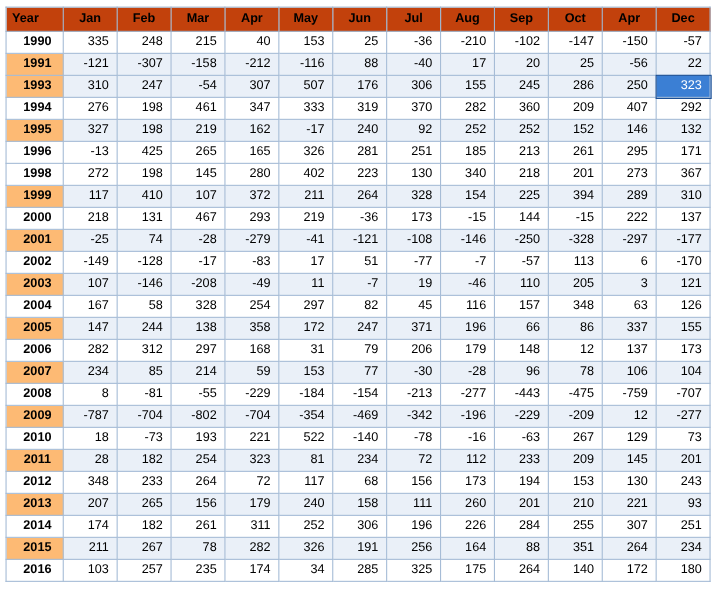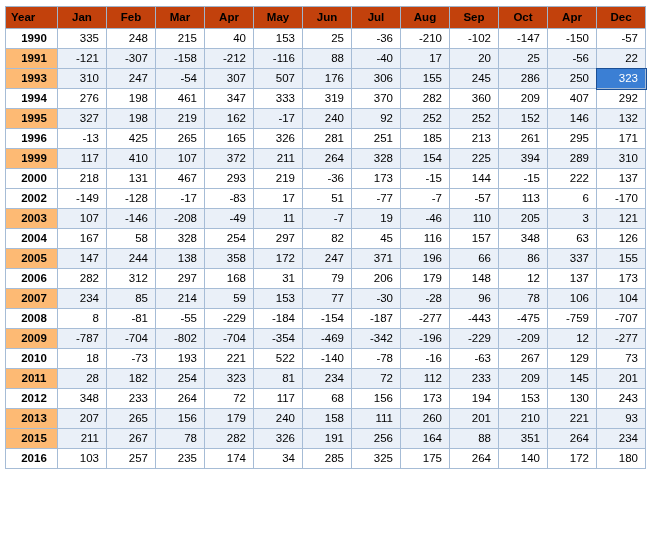--- a/index.html
+++ b/index.html
@@ -190,20 +190,35 @@
           <td class="val">165</td>
           <td class="val">326</td>
           <td class="val">281</td>
           <td class="val">251</td>
           <td class="val">185</td>
           <td class="val">213</td>
           <td class="val">261</td>
           <td class="val">295</td>
           <td class="val">171</td>
         </tr>
+        <tr>
+          <td class="year">1998</td>
+          <td class="val">272</td>
+          <td class="val">198</td>
+          <td class="val">145</td>
+          <td class="val">280</td>
+          <td class="val">402</td>
+          <td class="val">223</td>
+          <td class="val">130</td>
+          <td class="val">340</td>
+          <td class="val">218</td>
+          <td class="val">201</td>
+          <td class="val">273</td>
+          <td class="val">367</td>
+        </tr>
         <tr class="alt">
           <td class="year">1999</td>
           <td class="val">117</td>
           <td class="val">410</td>
           <td class="val">107</td>
           <td class="val">372</td>
           <td class="val">211</td>
           <td class="val">264</td>
           <td class="val">328</td>
           <td class="val">154</td>
@@ -220,20 +235,35 @@
           <td class="val">293</td>
           <td class="val">219</td>
           <td class="val">-36</td>
           <td class="val">173</td>
           <td class="val">-15</td>
           <td class="val">144</td>
           <td class="val">-15</td>
           <td class="val">222</td>
           <td class="val">137</td>
         </tr>
+        <tr class="alt">
+          <td class="year">2001</td>
+          <td class="val">-25</td>
+          <td class="val">74</td>
+          <td class="val">-28</td>
+          <td class="val">-279</td>
+          <td class="val">-41</td>
+          <td class="val">-121</td>
+          <td class="val">-108</td>
+          <td class="val">-146</td>
+          <td class="val">-250</td>
+          <td class="val">-328</td>
+          <td class="val">-297</td>
+          <td class="val">-177</td>
+        </tr>
         <tr>
           <td class="year">2002</td>
           <td class="val">-149</td>
           <td class="val">-128</td>
           <td class="val">-17</td>
           <td class="val">-83</td>
           <td class="val">17</td>
           <td class="val">51</td>
           <td class="val">-77</td>
           <td class="val">-7</td>
@@ -318,21 +348,21 @@
           <td class="val">104</td>
         </tr>
         <tr>
           <td class="year">2008</td>
           <td class="val">8</td>
           <td class="val">-81</td>
           <td class="val">-55</td>
           <td class="val">-229</td>
           <td class="val">-184</td>
           <td class="val">-154</td>
-          <td class="val">-187</td>
+          <td class="val">-213</td>
           <td class="val">-277</td>
           <td class="val">-443</td>
           <td class="val">-475</td>
           <td class="val">-759</td>
           <td class="val">-707</td>
         </tr>
         <tr class="alt">
           <td class="year">2009</td>
           <td class="val">-787</td>
           <td class="val">-704</td>
@@ -400,20 +430,35 @@
           <td class="val">179</td>
           <td class="val">240</td>
           <td class="val">158</td>
           <td class="val">111</td>
           <td class="val">260</td>
           <td class="val">201</td>
           <td class="val">210</td>
           <td class="val">221</td>
           <td class="val">93</td>
         </tr>
+        <tr>
+          <td class="year">2014</td>
+          <td class="val">174</td>
+          <td class="val">182</td>
+          <td class="val">261</td>
+          <td class="val">311</td>
+          <td class="val">252</td>
+          <td class="val">306</td>
+          <td class="val">196</td>
+          <td class="val">226</td>
+          <td class="val">284</td>
+          <td class="val">255</td>
+          <td class="val">307</td>
+          <td class="val">251</td>
+        </tr>
         <tr class="alt">
           <td class="year">2015</td>
           <td class="val">211</td>
           <td class="val">267</td>
           <td class="val">78</td>
           <td class="val">282</td>
           <td class="val">326</td>
           <td class="val">191</td>
           <td class="val">256</td>
           <td class="val">164</td>

